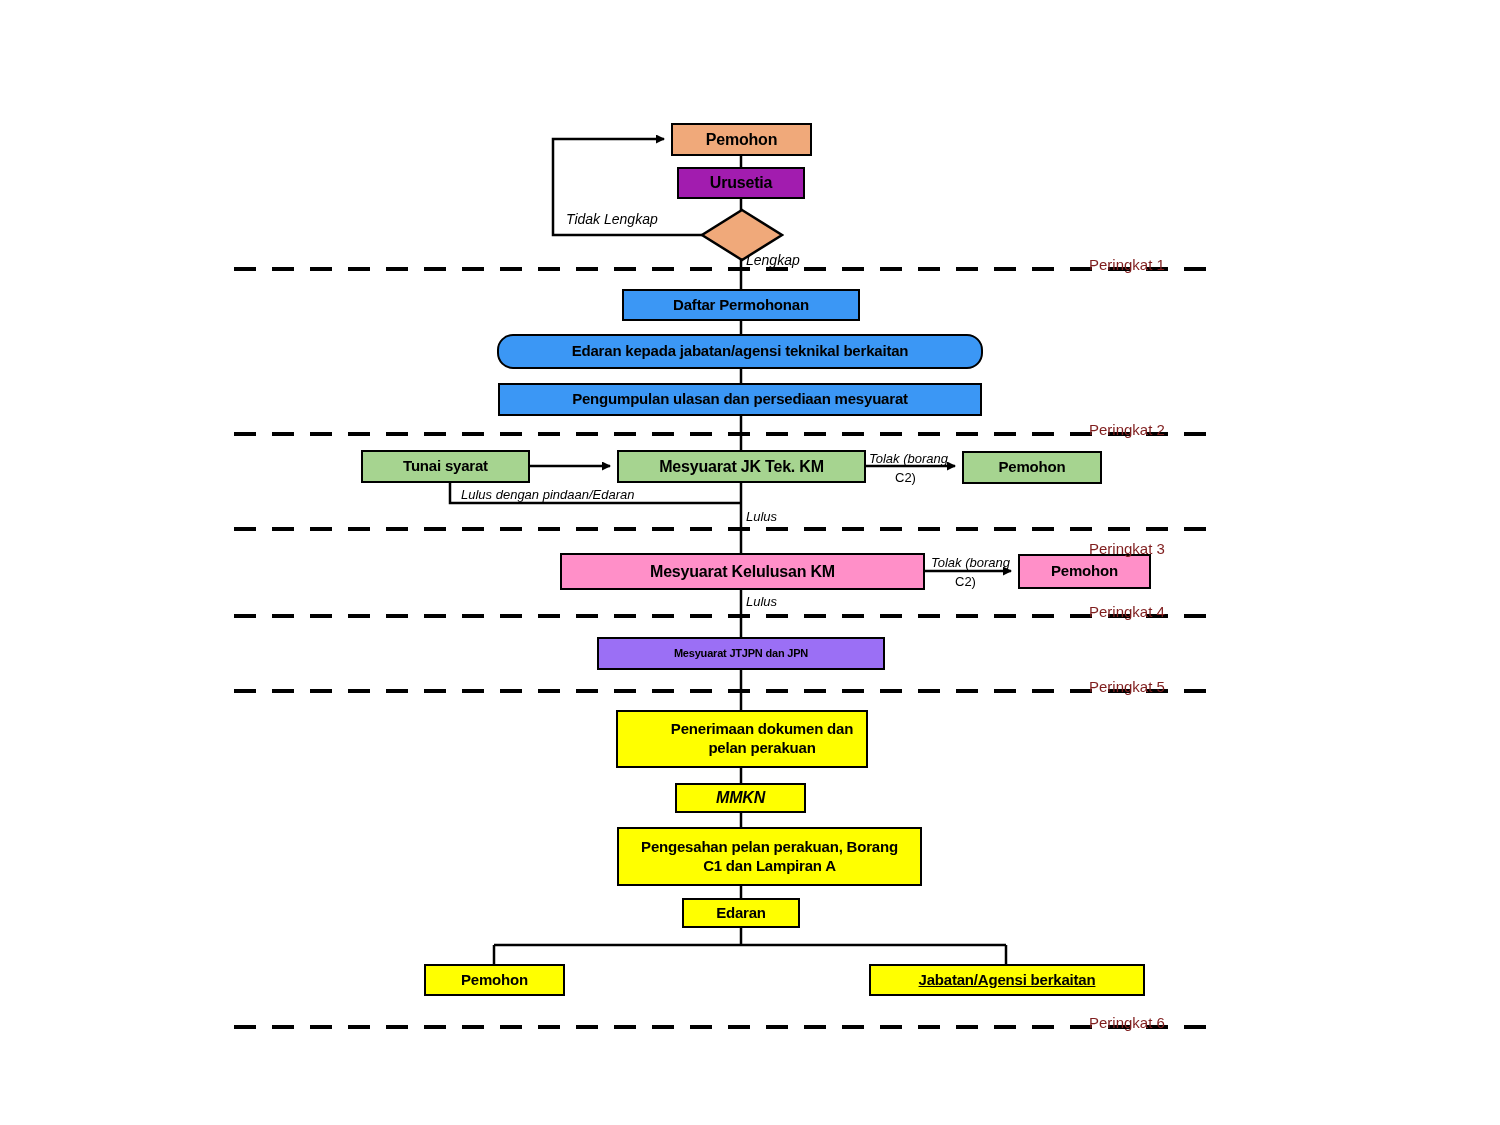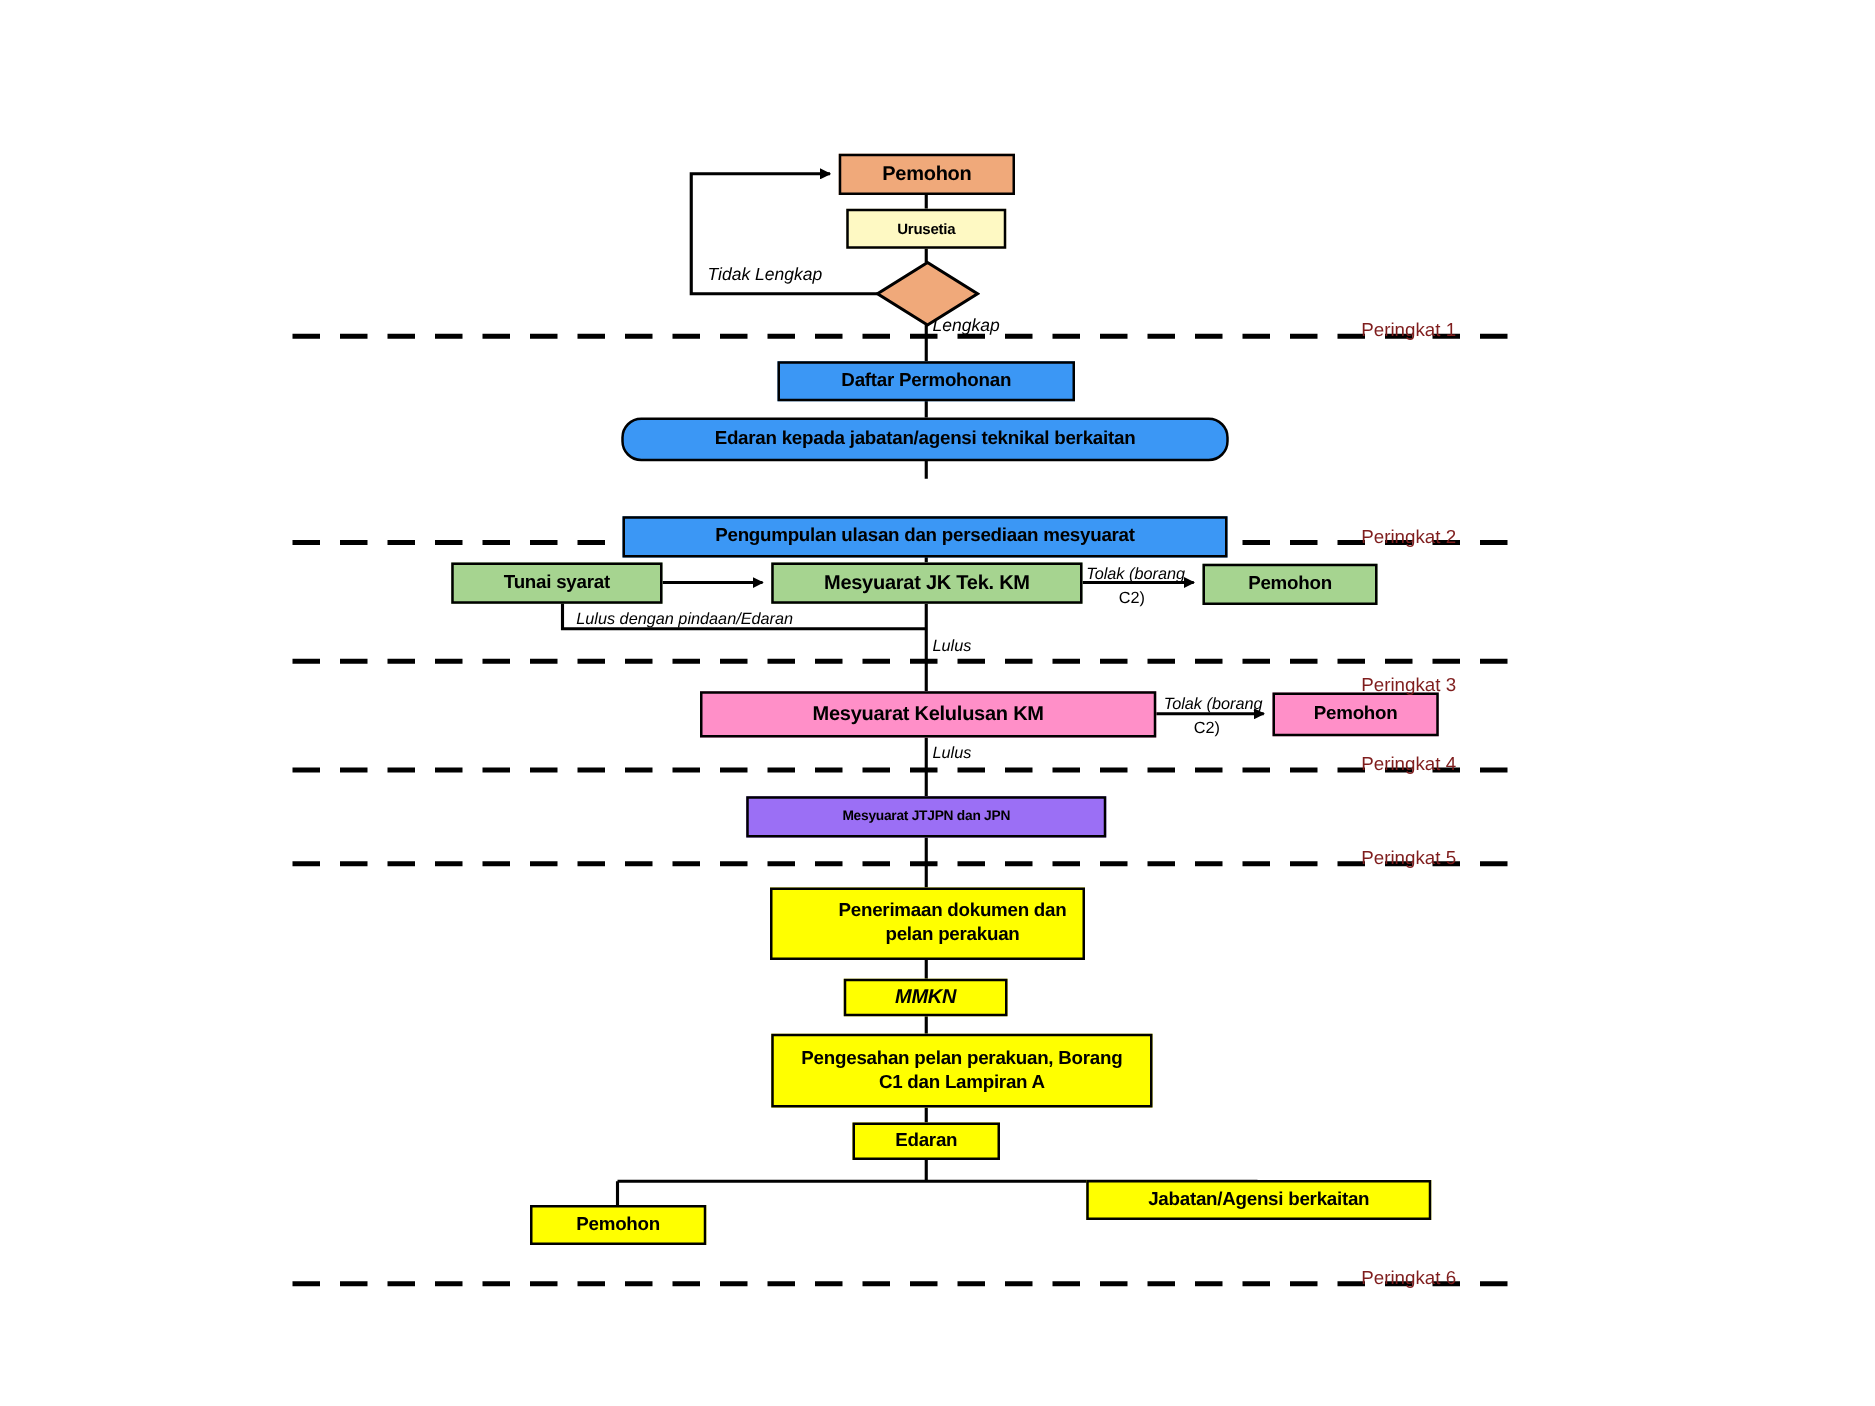--- a/index.html
+++ b/index.html
@@ -135,39 +135,39 @@
       <line x1="866" y1="466" x2="955" y2="466" marker-end="url(#arrowhead)"></line>
 
       <line x1="925" y1="571" x2="1011" y2="571" marker-end="url(#arrowhead)"></line>
     </g>
   </svg>
 
   <div class="node" style="left:671px; top:123px; width:141px; height:33px; background:#F0A97A; font-size:16px;">
     <span class="node-text">Pemohon</span>
   </div>
 
-  <div class="node" style="left:677px; top:167px; width:128px; height:32px; background:#fef9c3; font-size:12px;">
+  <div class="node" style="left:677px; top:167px; width:128px; height:32px; background:#a21caf; font-size:16px;">
     <span class="node-text">Urusetia</span>
   </div>
 
   <div class="diamond-wrap" style="left:700px; top:208px; width:84px; height:54px;">
     <svg width="84" height="54" viewBox="0 0 84 54" xmlns="http://www.w3.org/2000/svg">
       <polygon points="42,2 82,27 42,52 2,27" fill="#F0A97A" stroke="#000000" stroke-width="2.5"></polygon>
     </svg>
   </div>
 
   <div class="node" style="left:622px; top:289px; width:238px; height:32px; background:#3B97F5; font-size:15px;">
     <span class="node-text">Daftar Permohonan</span>
   </div>
 
   <div class="node" style="left:497px; top:334px; width:486px; height:35px; background:#3B97F5; font-size:15px;border-radius:16px;">
     <span class="node-text">Edaran kepada jabatan/agensi teknikal berkaitan</span>
   </div>
 
-  <div class="node" style="left:498px; top:383px; width:484px; height:33px; background:#3B97F5; font-size:15px;margin-top:30px;">
+  <div class="node" style="left:498px; top:383px; width:484px; height:33px; background:#3B97F5; font-size:15px;">
     <span class="node-text">Pengumpulan ulasan dan persediaan mesyuarat</span>
   </div>
 
   <div class="node" style="left:361px; top:450px; width:169px; height:33px; background:#A6D490; font-size:15px;">
     <span class="node-text">Tunai syarat</span>
   </div>
 
   <div class="node" style="left:617px; top:450px; width:249px; height:33px; background:#A6D490; font-size:16px;">
     <span class="node-text">Mesyuarat JK Tek. KM</span>
   </div>
@@ -203,21 +203,21 @@
   </div>
 
   <div class="node" style="left:682px; top:898px; width:118px; height:30px; background:#FFFF00; font-size:15px;">
     <span class="node-text">Edaran</span>
   </div>
 
   <div class="node" style="left:424px; top:964px; width:141px; height:32px; background:#FFFF00; font-size:15px;">
     <span class="node-text">Pemohon</span>
   </div>
 
-  <div class="node" style="left:869px; top:944px; width:276px; height:32px; background:#FFFF00; font-size:15px;">
+  <div class="node" style="left:869px; top:964px; width:276px; height:32px; background:#FFFF00; font-size:15px;text-decoration:underline;">
     <span class="node-text">Jabatan/Agensi berkaitan</span>
   </div>
 
   <div class="edge-label" style="left:566px; top:211px;">Tidak Lengkap</div>
 
   <div class="edge-label" style="left:746px; top:252px;">Lengkap</div>
 
   <div class="edge-label" style="left:461px; top:487px; font-size:13px;">Lulus dengan pindaan/Edaran</div>
 
   <div class="edge-label" style="left:746px; top:509px; font-size:13px;">Lulus</div>

